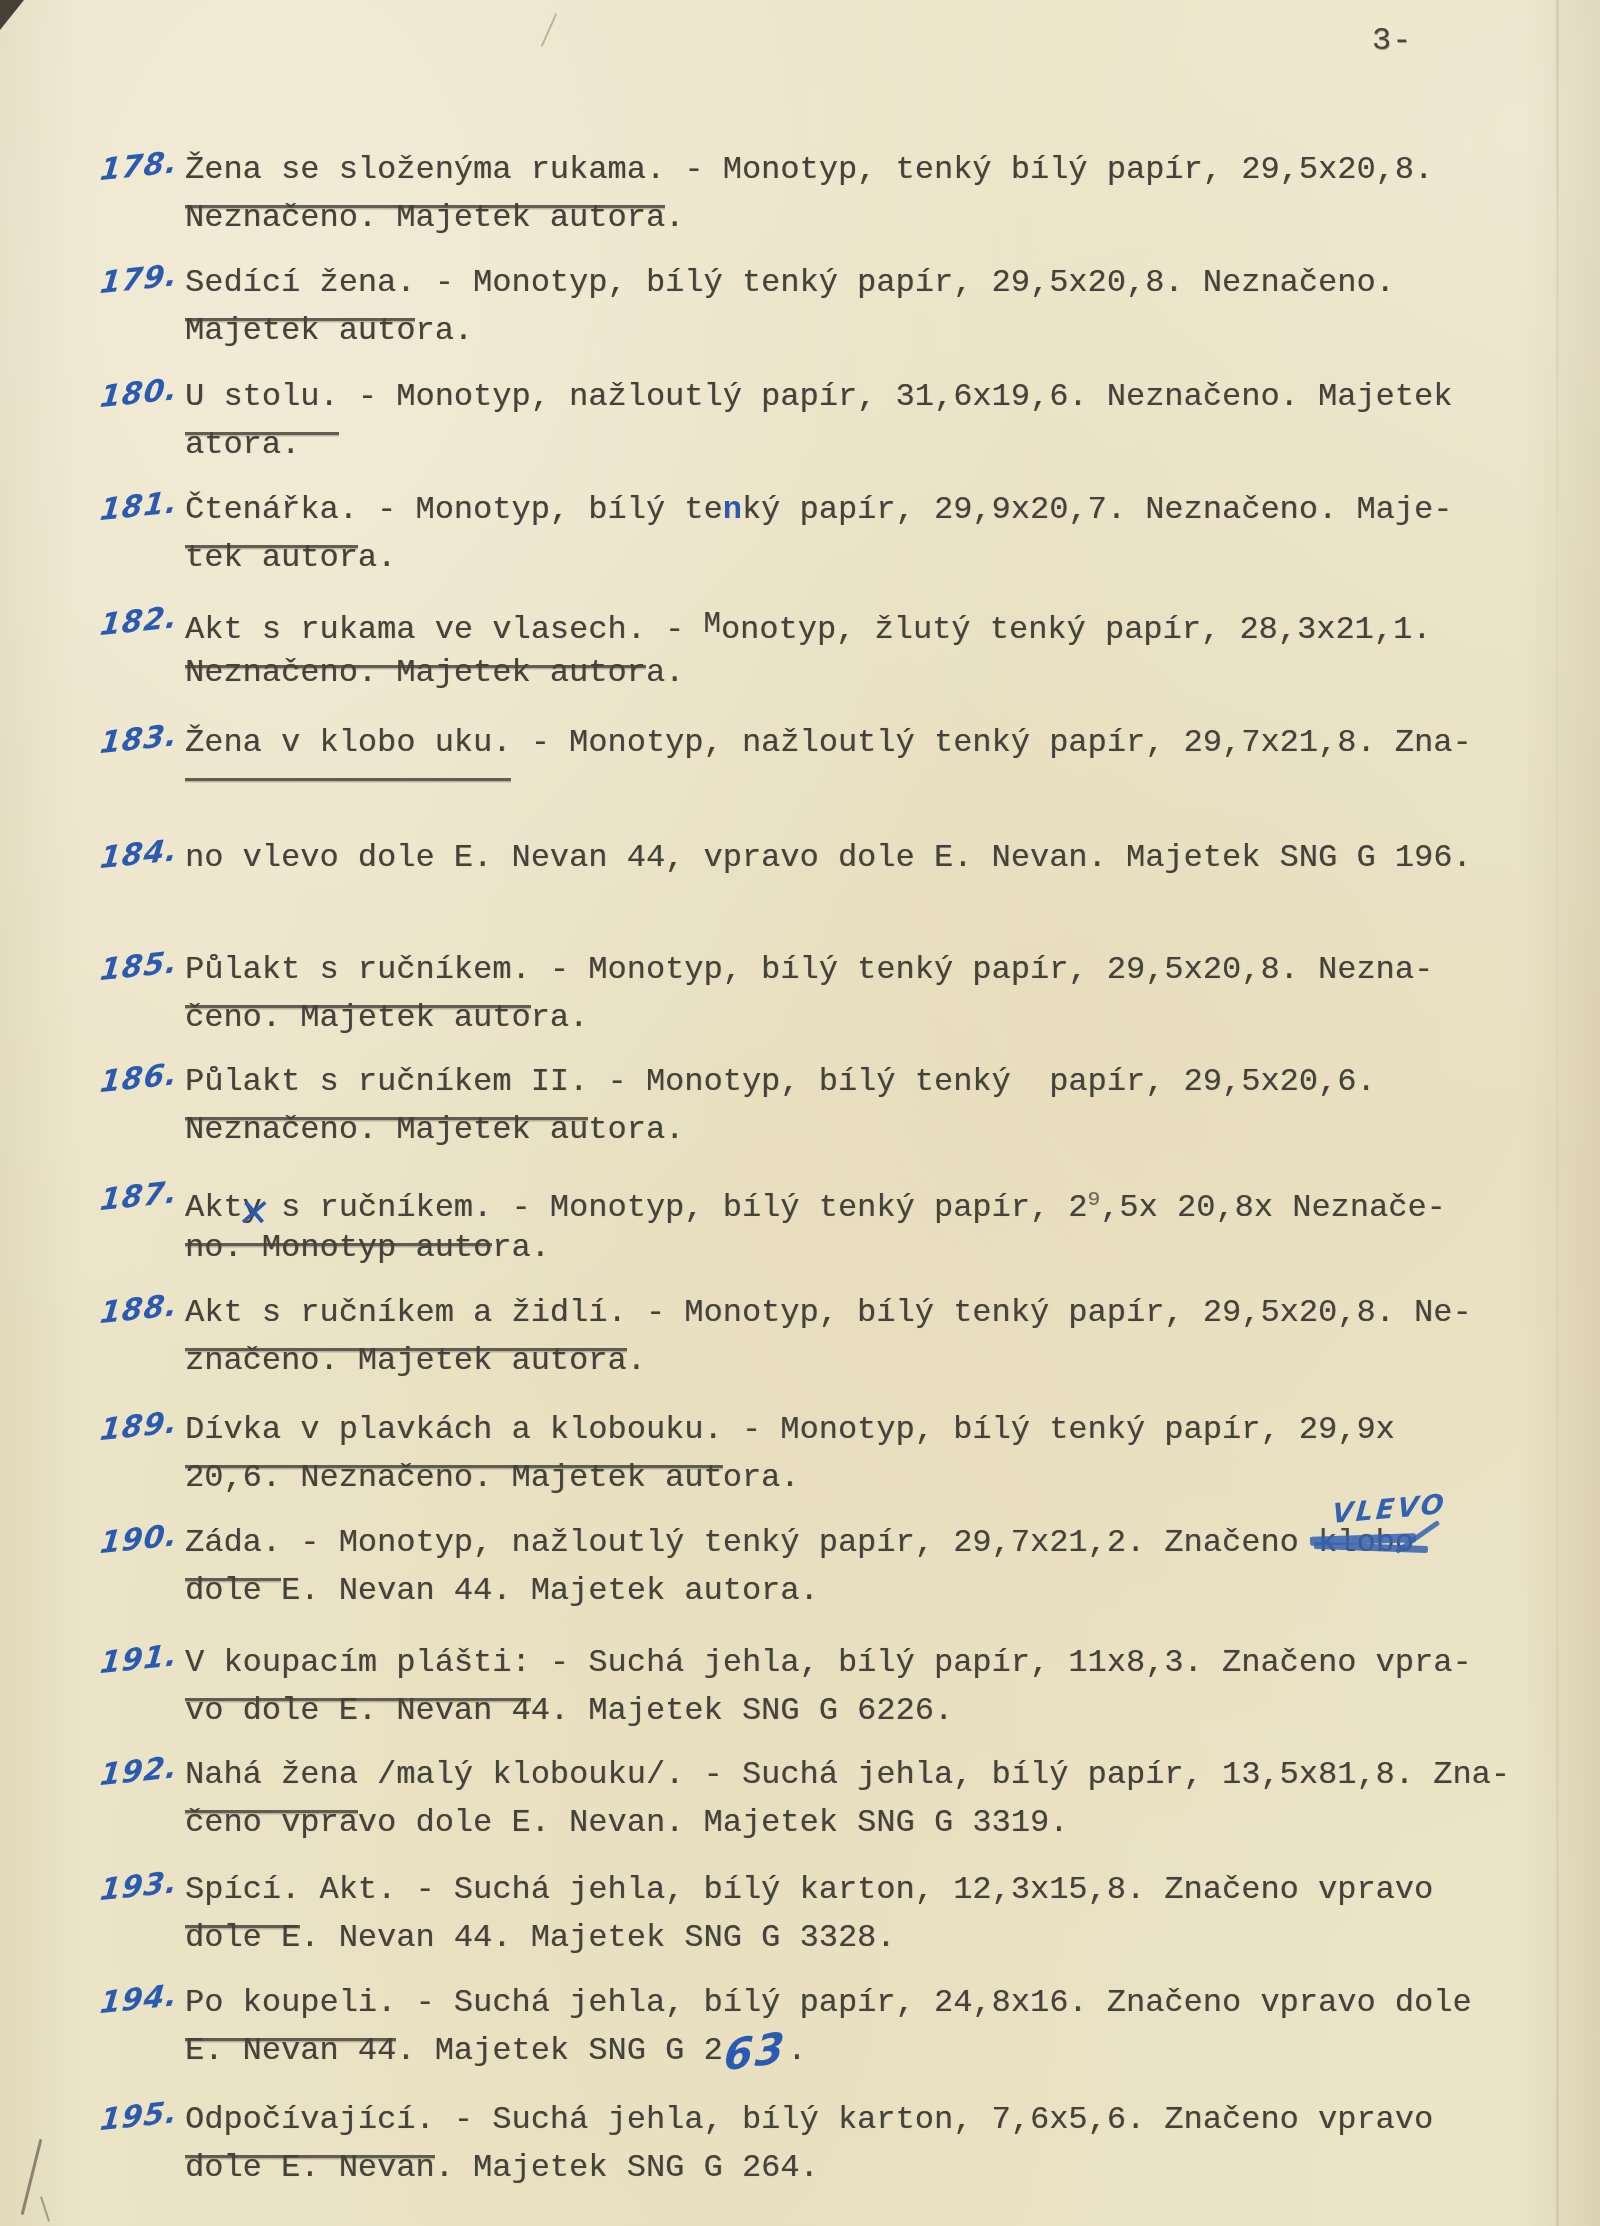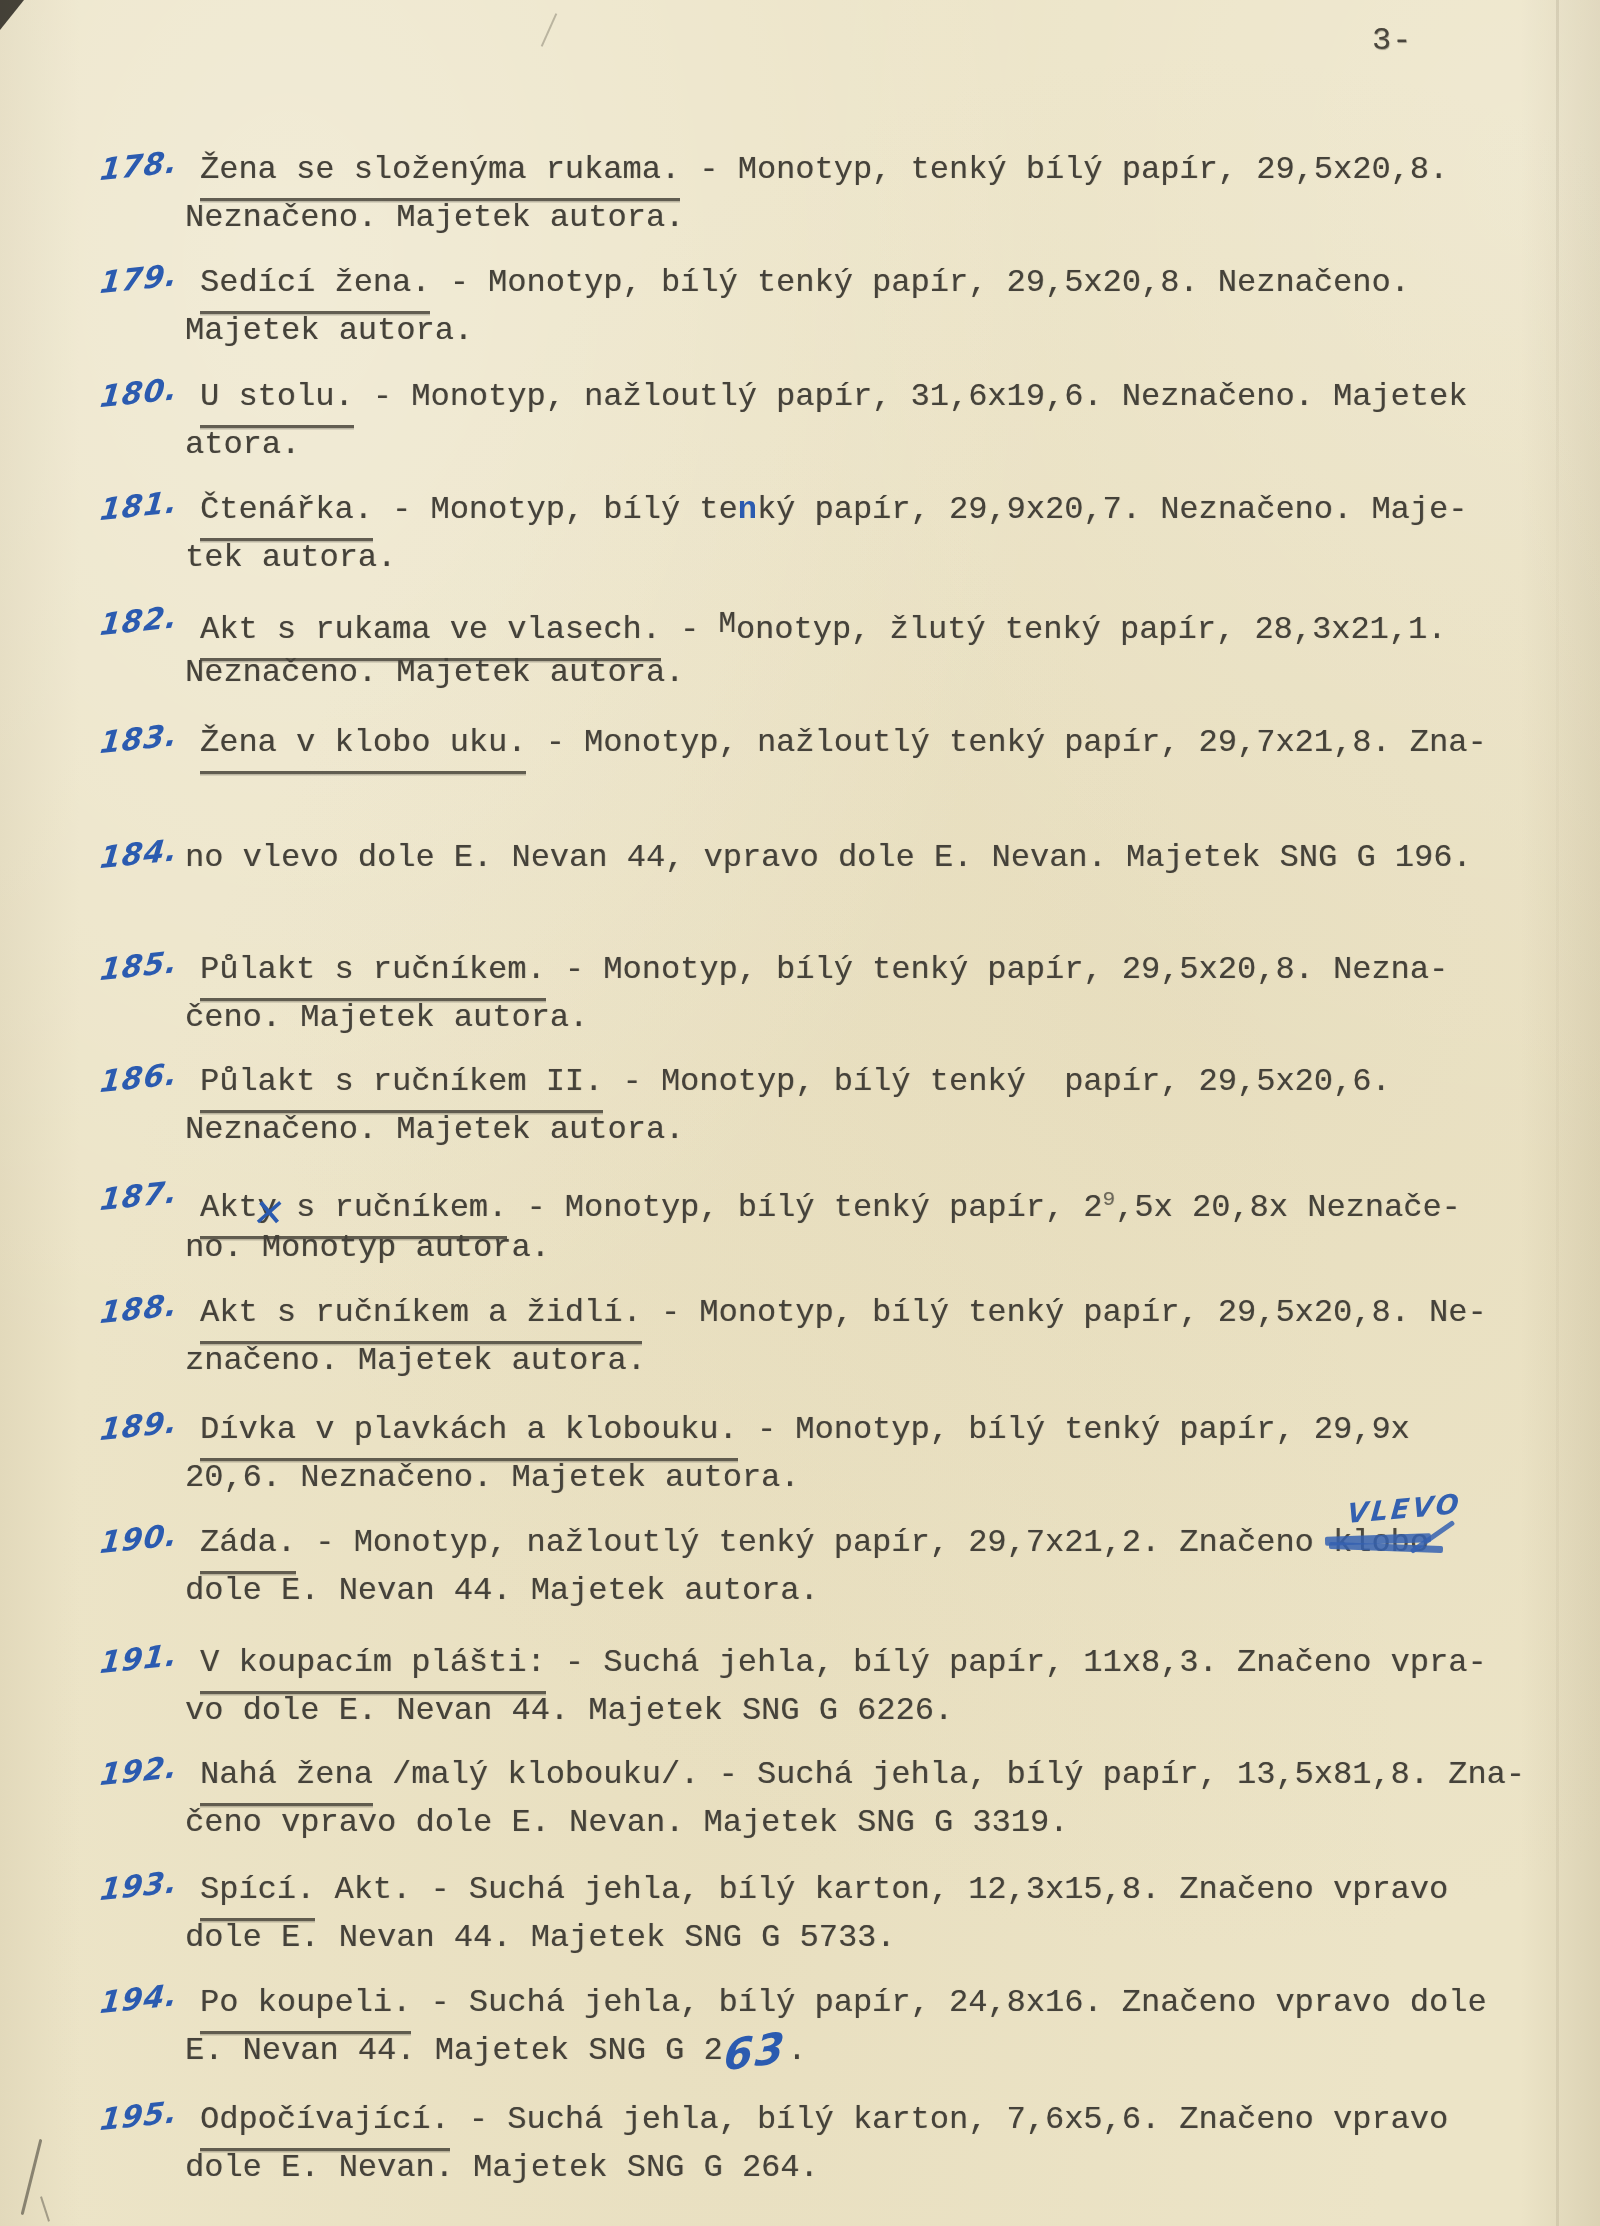--- a/index.html
+++ b/index.html
@@ -33,22 +33,22 @@
   .pageno{
     position:absolute;top:22px;left:1372px;
     font-size:32px;color:#4a463d;letter-spacing:1px;
     text-shadow:0.5px 0.5px 0.8px rgba(70,66,56,0.45);
   }
 
   .entry{position:absolute;left:185px;width:1380px;color:#45423a;
     font-size:32px;line-height:48px;
     text-shadow:0.4px 0.4px 0.7px rgba(64,60,52,0.45);}
   .line{white-space:pre;height:48px;}
-  .title{border-bottom:3px solid rgba(66,62,53,0.82);padding-bottom:10px;
-    box-shadow:0 1.5px 0 rgba(66,62,53,0.30);margin-left:15px;}
+  .title{border-bottom:3px solid rgba(66,62,53,0.82);padding-bottom:17px;
+    box-shadow:0 1.5px 0 rgba(66,62,53,0.30);}
   .num{
     position:absolute;left:-86px;top:-4px;width:80px;text-align:center;
     font-family:"DejaVu Sans","Liberation Sans",sans-serif;
     font-style:italic;font-weight:bold;font-size:30px;letter-spacing:1px;
     color:#2b5bb0;transform:rotate(-6deg) skewX(-12deg);
     text-shadow:none;
   }
   .blue-char{color:#2b5bb0;font-weight:bold;text-shadow:none;}
   .sup{font-size:21px;vertical-align:11px;opacity:.75;}
   .supM{font-size:29px;vertical-align:6px;}
@@ -171,21 +171,21 @@
 
   <div class="entry" style="top:1751px">
     <span class="num">192.</span>
     <div class="line"><span class="title">Nahá žena</span><span> /malý klobouku/.</span><span> - Suchá jehla, bílý papír, 13,5x81,8. Zna-</span></div>
     <div class="line">čeno vpravo dole E. Nevan. Majetek SNG G 3319.</div>
   </div>
 
   <div class="entry" style="top:1866px">
     <span class="num">193.</span>
     <div class="line"><span class="title">Spící.</span><span> Akt.</span><span> - Suchá jehla, bílý karton, 12,3x15,8. Značeno vpravo</span></div>
-    <div class="line">dole E. Nevan 44. Majetek SNG G 5733.</div>
+    <div class="line">dole E. Nevan 44. Majetek SNG G 3328.</div>
   </div>
 
   <div class="entry" style="top:1979px">
     <span class="num">194.</span>
     <div class="line"><span class="title">Po koupeli.</span><span> - Suchá jehla, bílý papír, 24,8x16. Značeno vpravo dole</span></div>
     <div class="line"><span>E. Nevan 44. Majetek SNG G 2</span><span class="hand-num">63</span><span>.</span></div>
   </div>
 
   <div class="entry" style="top:2096px">
     <span class="num">195.</span>

